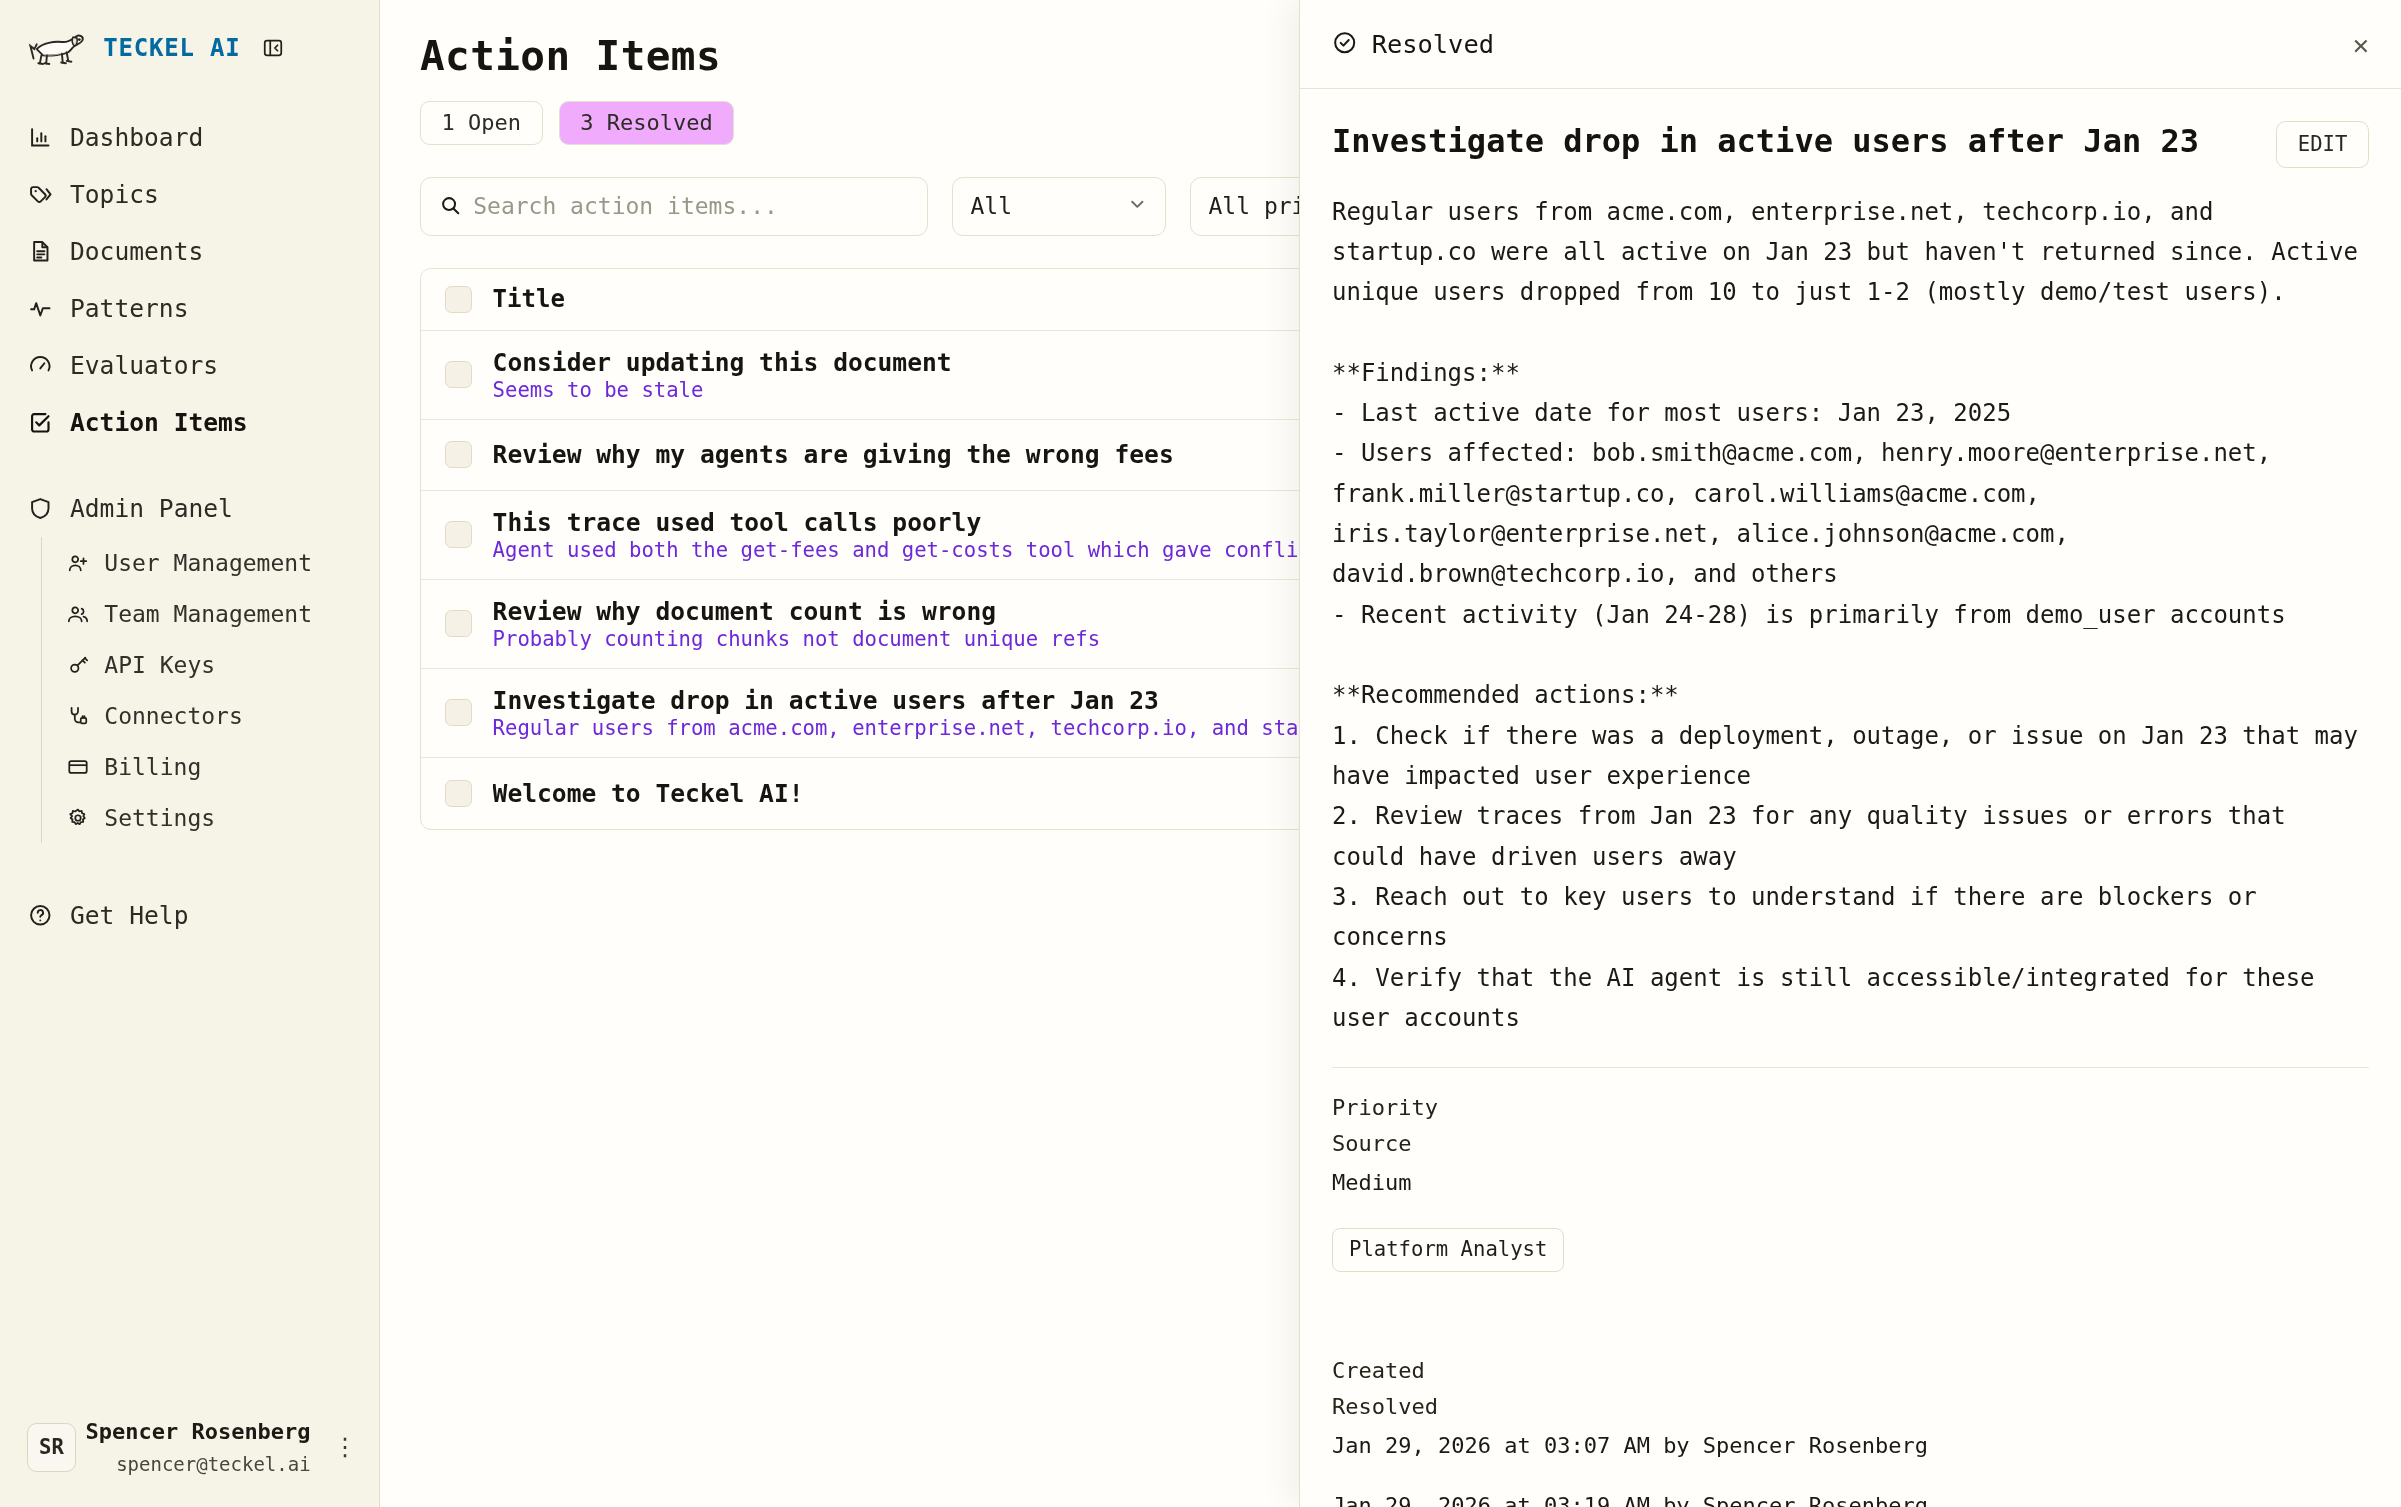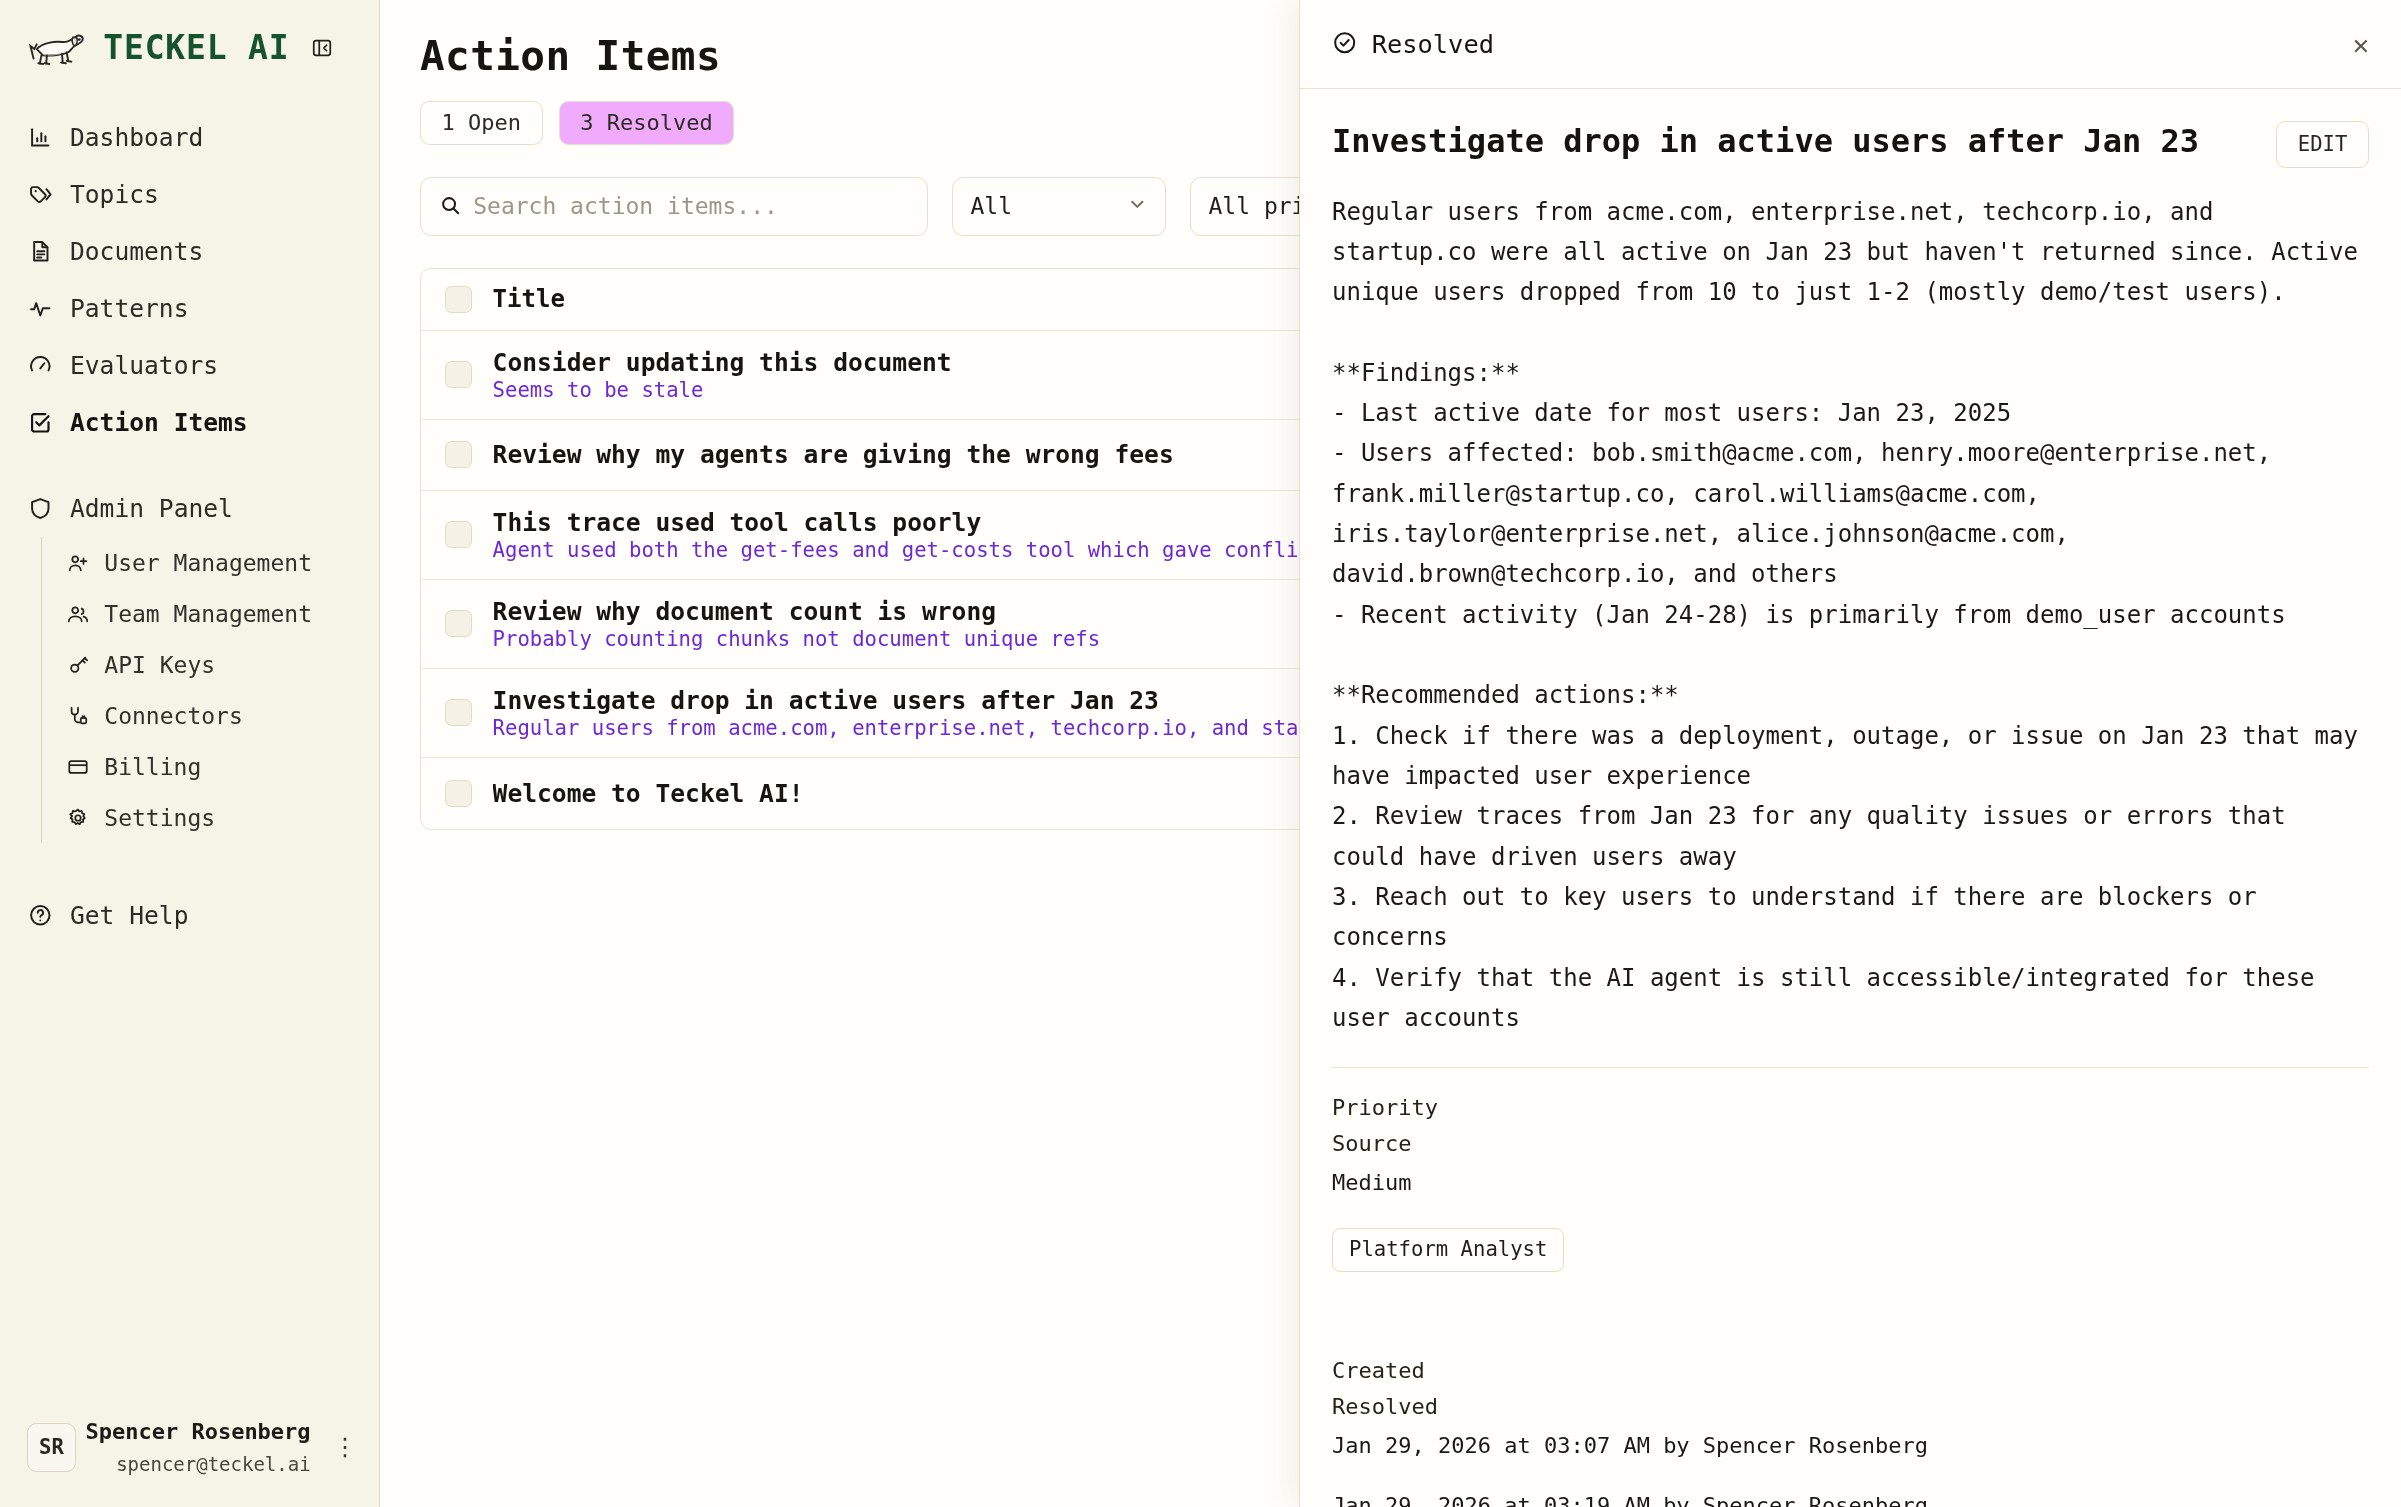--- a/index.html
+++ b/index.html
@@ -18,22 +18,22 @@
     background: #f6f3e7;
     border-right: 1.6px solid #e3dccb;
     display: flex; flex-direction: column;
   }
   .brand {
     display: flex; align-items: center; gap: 14.3px;
     padding: 27px 24px 0 27px;
   }
   .brand-logo { width: 62px; height: 41px; flex: none; }
   .brand-name {
-    font-size: 33px; font-weight: 700; letter-spacing: 0.8px;
-    color: #14532d; white-space: nowrap;
+    font-size: 24px; font-weight: 700; letter-spacing: 0.8px;
+    color: #0369a1; white-space: nowrap;
   }
   .collapse-btn {
     margin-left: 4.8px; width: 27px; height: 27px; flex: none;
     display: flex; align-items: center; justify-content: center;
     cursor: pointer;
   }
 
   .nav { margin-top: 41px; display: flex; flex-direction: column; }
   .nav-item {
     display: flex; align-items: center; gap: 16px;

